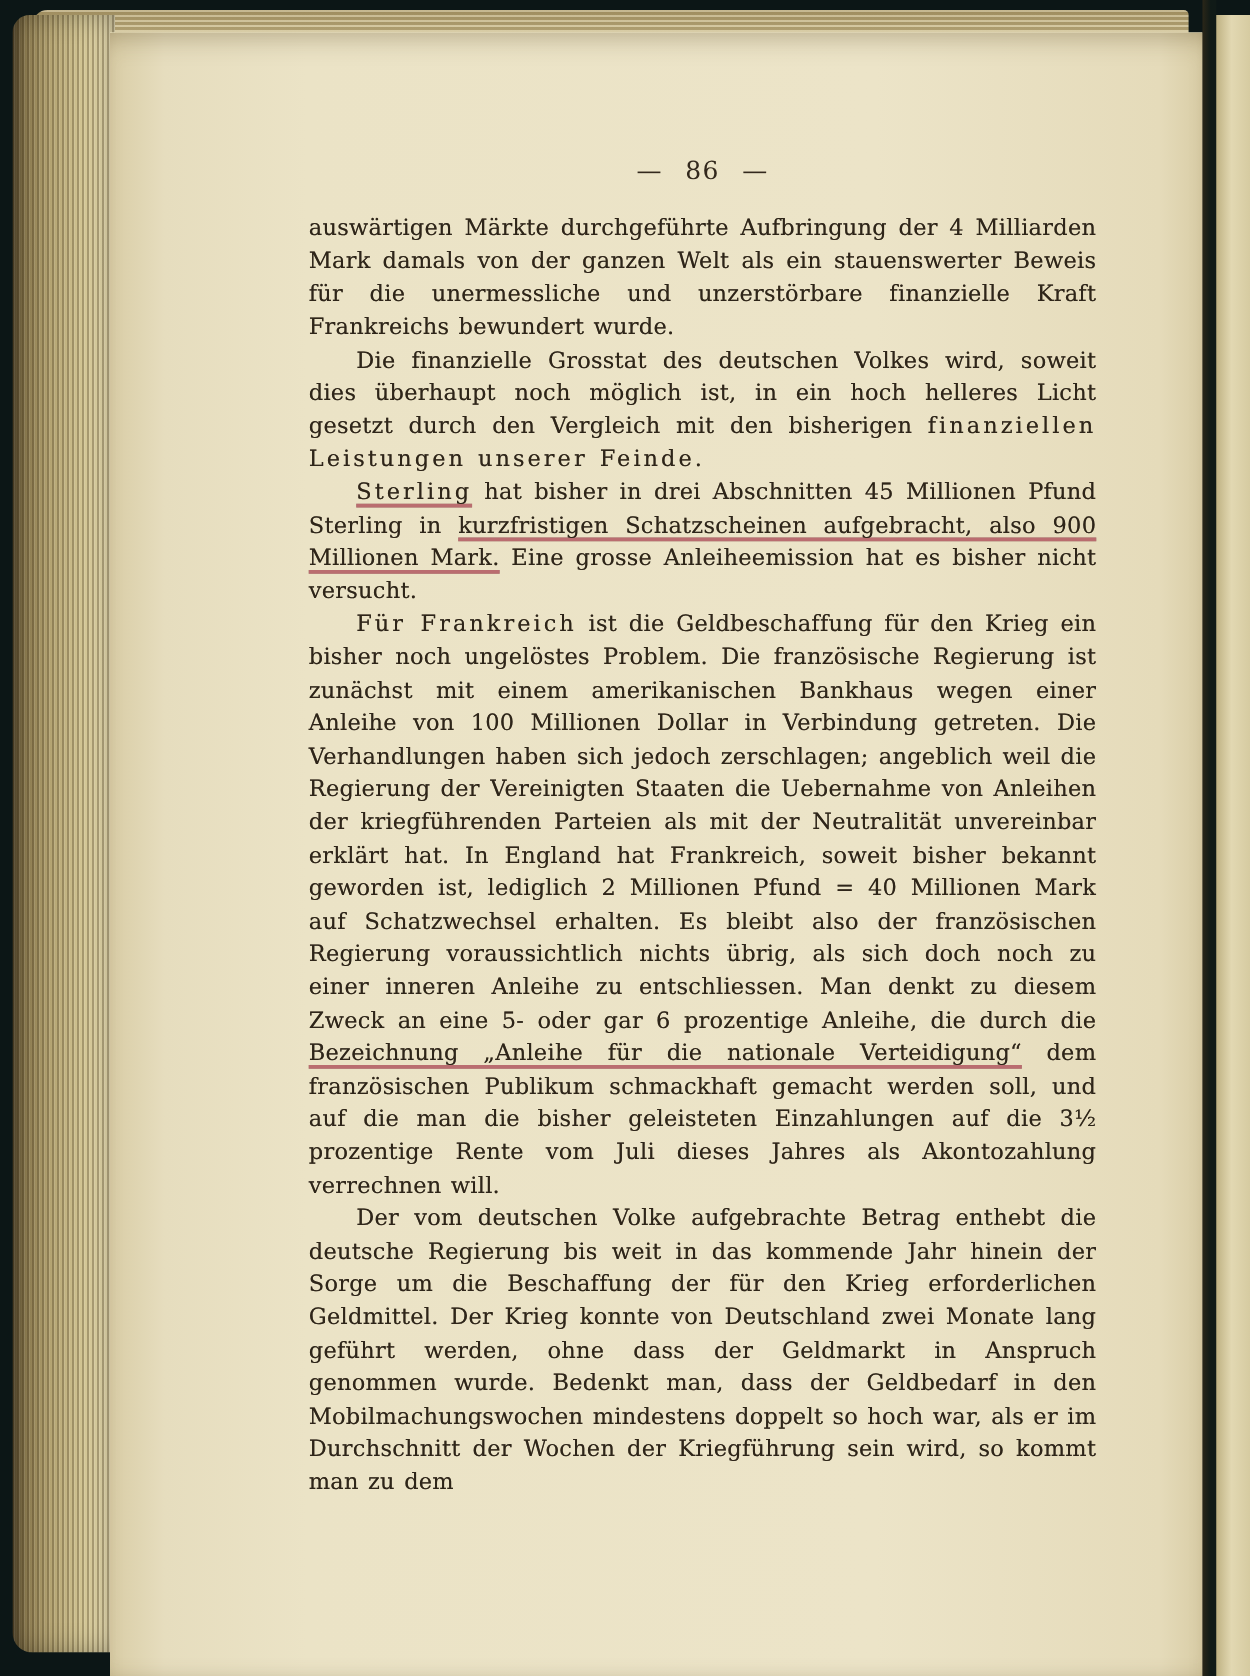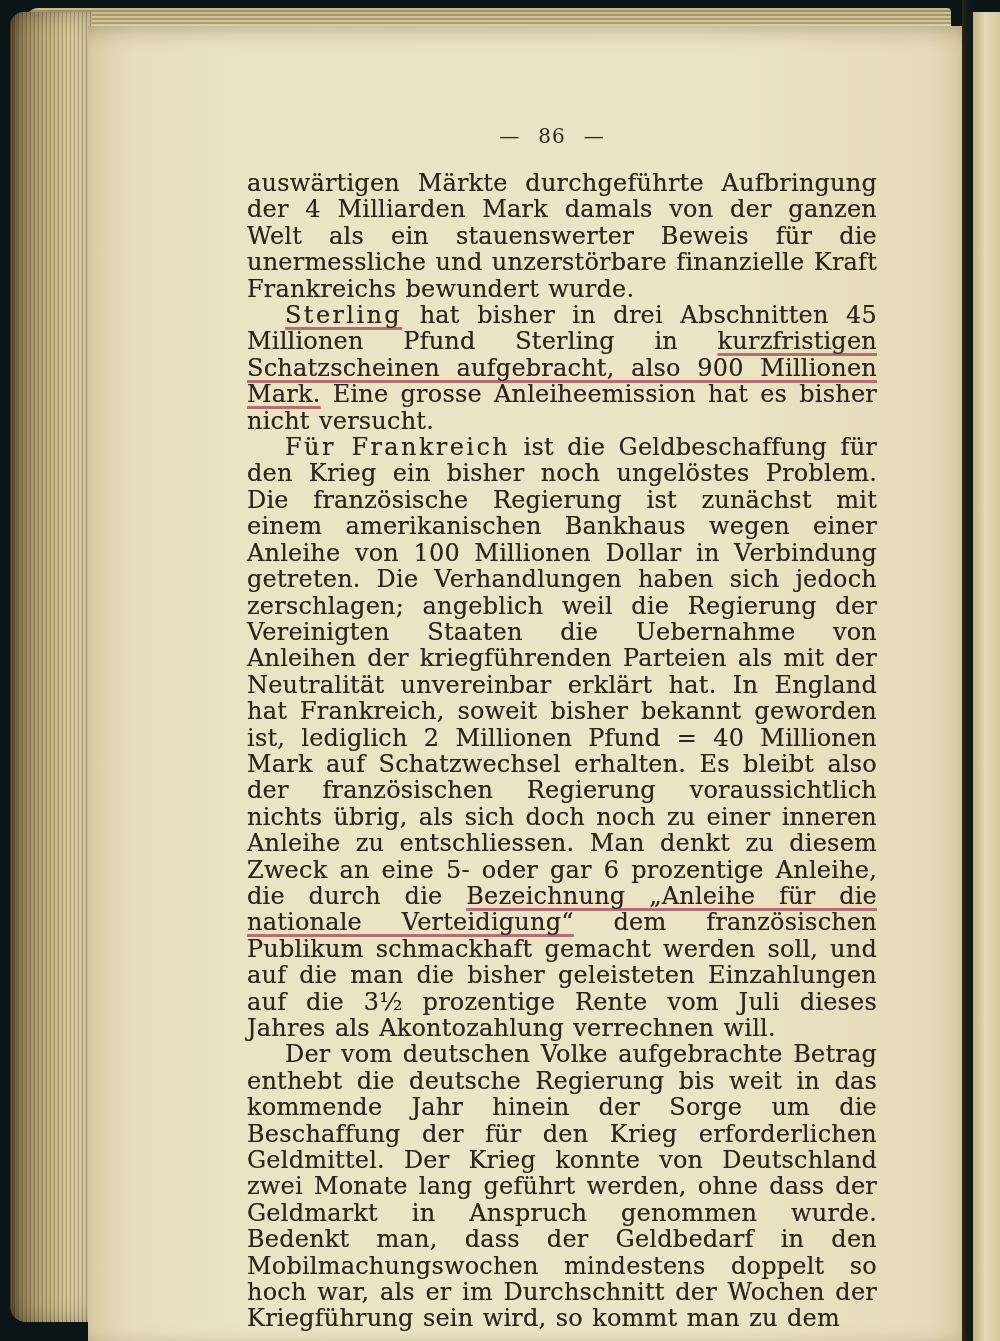--- a/index.html
+++ b/index.html
@@ -38,27 +38,27 @@
   .page-gap {
     position:absolute; left:962px; top:0; width:11px; height:1341px;
     background:linear-gradient(90deg, #2a2618, #101a17 60%);
   }
   
   .right-sliver {
     position:absolute; left:973px; top:12px; width:27px; height:1329px;
     background:linear-gradient(90deg, #bfb283 0%, #e2d8b2 45%, #d6cba1 100%);
   }
   .folio {
-    position:absolute; left:237px; top:124px; width:630px;
+    position:absolute; left:247px; top:124px; width:630px;
     text-align:center; color:#33291d; font-size:20px; letter-spacing:1px;
   }
   .folio .num { margin:0 18px; }
   .text-block {
     position:absolute; left:247px; top:170px; width:630px;
-    font-size:24px; line-height:26.4px; color:#2e2519;
+    font-size:18px; line-height:26.4px; color:#2e2519;
     text-align:justify; word-spacing:1.5px; letter-spacing:0.2px;
     text-shadow:0 0 0.4px rgba(46,37,25,0.6);
   }
   .text-block p { margin:0; }
   .text-block p.indent { text-indent:38px; }
   .sperr { letter-spacing:2.4px; }
   .redline {
     text-decoration:underline;
     text-decoration-color:rgba(226,106,122,0.62);
     text-decoration-thickness:3px;
@@ -74,16 +74,17 @@
 <div class="main-page"></div>
 <div class="page-gap"></div>
 <div class="right-sliver"></div>
 
 <div class="folio">
   <span>—</span><span class="num">86</span><span>—</span>
 </div>
 
 <div class="text-block">
     <p class=""><span>auswärtigen Märkte durchgeführte Aufbringung der 4 Milliarden Mark damals von der ganzen Welt als ein stauenswerter Beweis für die unermessliche und unzerstörbare finanzielle Kraft Frankreichs bewundert wurde.</span></p>
+    <p class="indent"><span>Die finanzielle Grosstat des deutschen Volkes wird, soweit dies überhaupt noch möglich ist, in ein hoch helleres Licht gesetzt durch den Vergleich mit den bisherigen </span><span class="sperr">finanziellen Leistungen unserer Feinde</span><span>.</span></p>
     <p class="indent"><span class="redline sperr">Sterling</span><span> hat bisher in drei Abschnitten 45 Millionen Pfund Sterling in </span><span class="redline">kurzfristigen Schatzscheinen aufgebracht, also 900 Millionen Mark.</span><span> Eine grosse Anleiheemission hat es bisher nicht versucht.</span></p>
     <p class="indent"><span class="sperr">Für Frankreich</span><span> ist die Geldbeschaffung für den Krieg ein bisher noch ungelöstes Problem. Die französische Regierung ist zunächst mit einem amerikanischen Bankhaus wegen einer Anleihe von 100 Millionen Dollar in Verbindung getreten. Die Verhandlungen haben sich jedoch zerschlagen; angeblich weil die Regierung der Vereinigten Staaten die Uebernahme von Anleihen der kriegführenden Parteien als mit der Neutralität unvereinbar erklärt hat. In England hat Frankreich, soweit bisher bekannt geworden ist, lediglich 2 Millionen Pfund = 40 Millionen Mark auf Schatzwechsel erhalten. Es bleibt also der französischen Regierung voraussichtlich nichts übrig, als sich doch noch zu einer inneren Anleihe zu entschliessen. Man denkt zu diesem Zweck an eine 5- oder gar 6 prozentige Anleihe, die durch die </span><span class="redline">Bezeichnung „Anleihe für die nationale Verteidigung“</span><span> dem französischen Publikum schmackhaft gemacht werden soll, und auf die man die bisher geleisteten Einzahlungen auf die 3½ prozentige Rente vom Juli dieses Jahres als Akontozahlung verrechnen will.</span></p>
     <p class="indent"><span>Der vom deutschen Volke aufgebrachte Betrag enthebt die deutsche Regierung bis weit in das kommende Jahr hinein der Sorge um die Beschaffung der für den Krieg erforderlichen Geldmittel. Der Krieg konnte von Deutschland zwei Monate lang geführt werden, ohne dass der Geldmarkt in Anspruch genommen wurde. Bedenkt man, dass der Geldbedarf in den Mobilmachungswochen mindestens doppelt so hoch war, als er im Durchschnitt der Wochen der Kriegführung sein wird, so kommt man zu dem</span></p>
   </div>
 
 </body></html>

